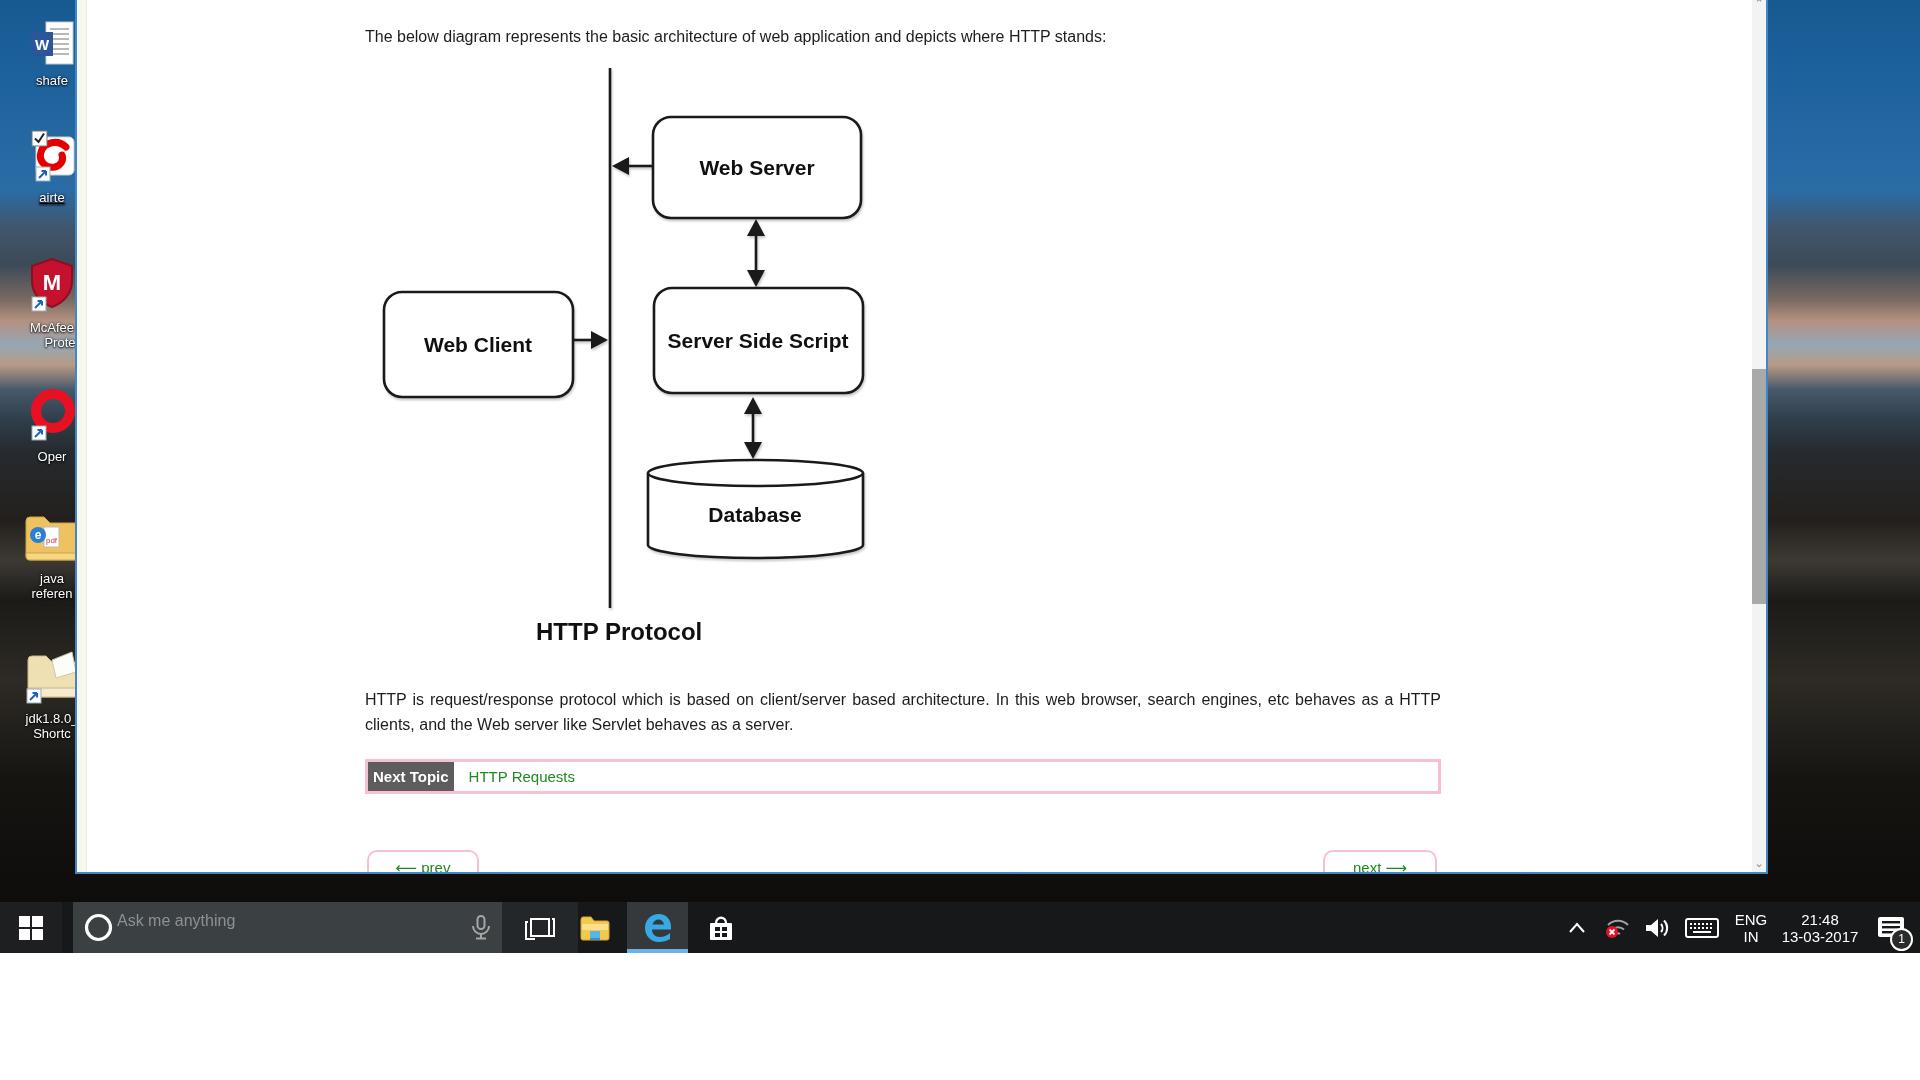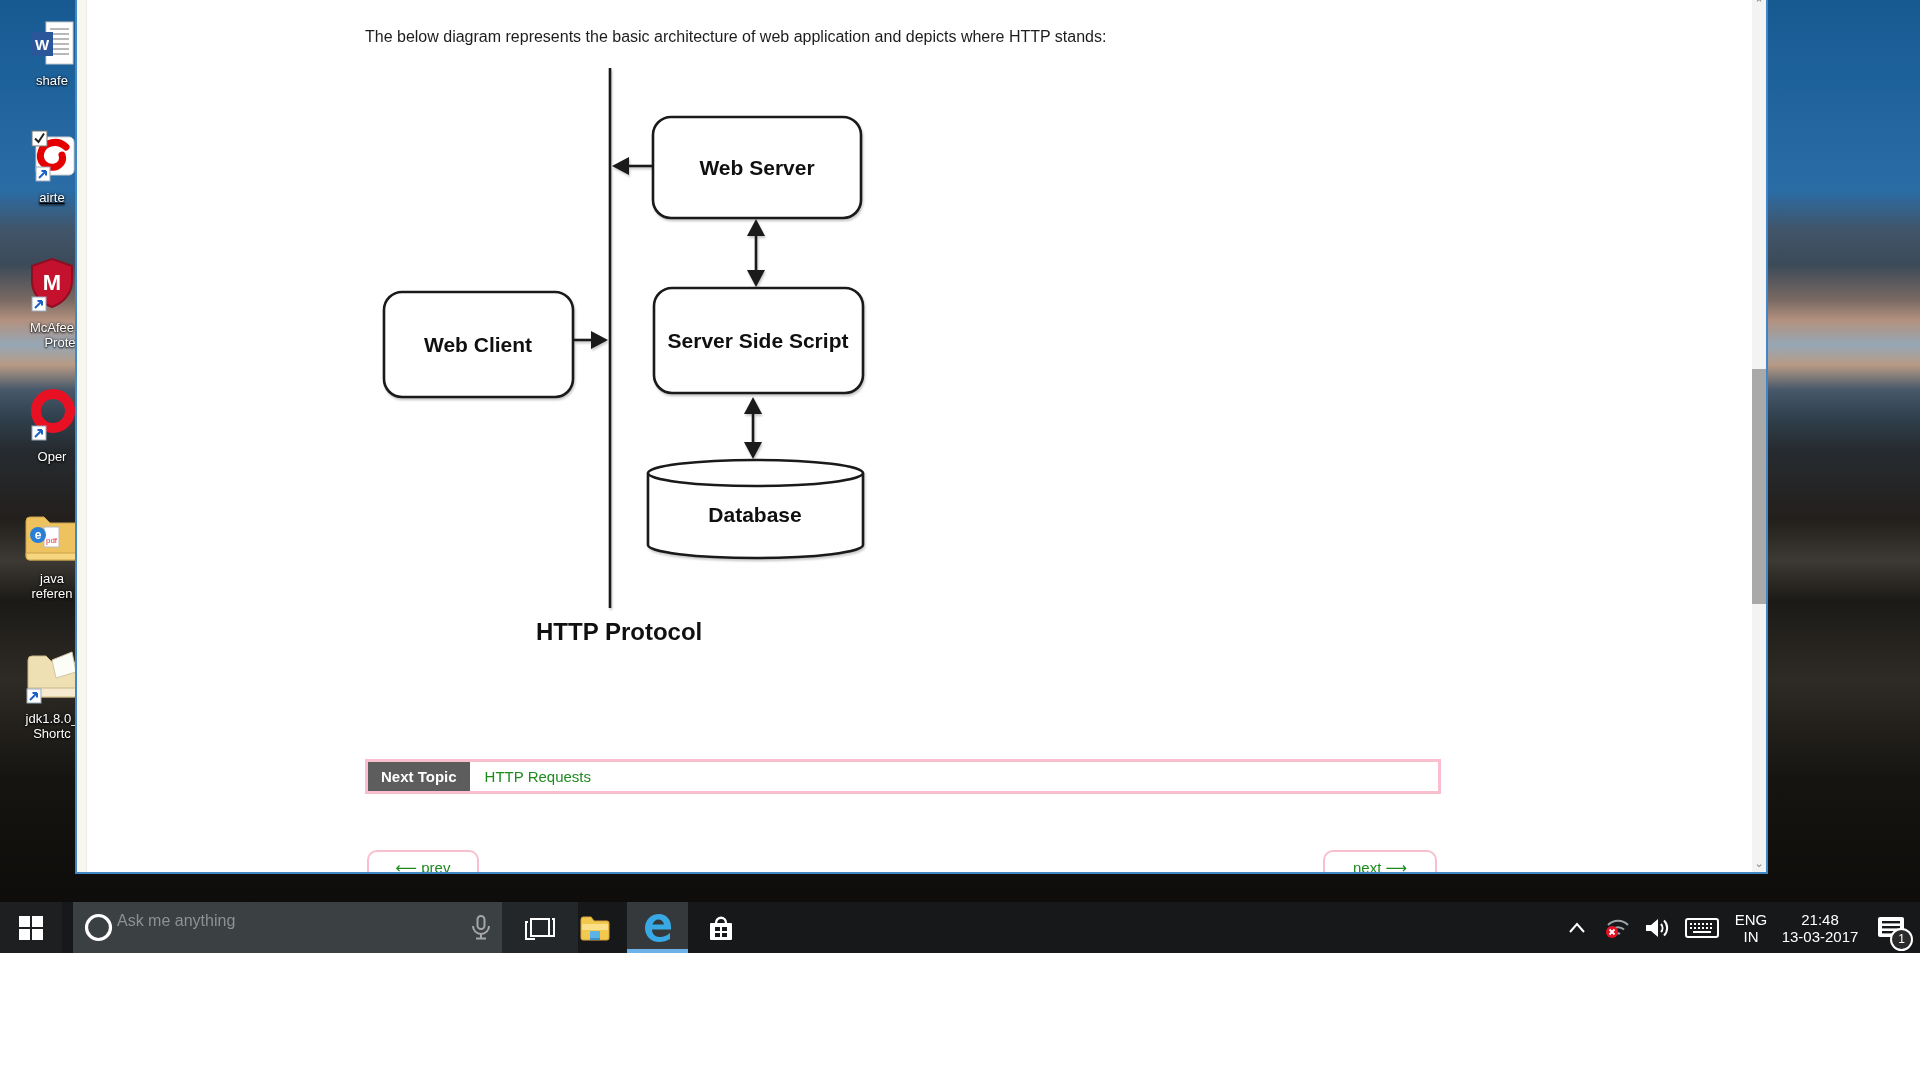--- a/index.html
+++ b/index.html
@@ -36,21 +36,21 @@
   .diagram .head { fill:#1a1a1a; stroke:none; }
   .diagram text { font-family:"Liberation Sans",sans-serif; font-weight:bold; font-size:21px; fill:#101010; }
   .caption { position:absolute; left:459px; top:618px; font-size:24px; font-weight:bold; color:#101010; }
 
   .body-text { position:absolute; left:288px; top:687px; width:1076px; font-size:16px; line-height:25px;
     color:#1d1d1d; text-align:justify; }
 
   .next-topic { position:absolute; left:288px; top:759px; width:1076px; height:35px;
     border:3px solid #f8c0ce; background:#fff; display:flex; align-items:stretch; }
   .next-topic .tag { background:#5d5d5d; color:#fff; font-weight:bold; font-size:15px;
-    display:flex; align-items:center; padding:0 13px; }
+    display:flex; align-items:center; padding:0 5px; }
   .next-topic .lnk { color:#1e8a1e; font-size:15px; display:flex; align-items:center; margin-left:15px; cursor:pointer; }
 
   .pager { position:absolute; top:850px; height:40px; background:#fff; border:2px solid #f8c0ce;
     border-radius:10px; color:#1e8a1e; font-size:15px; text-align:center; padding-top:7px; cursor:pointer; }
   .pager.prev { left:290px; width:112px; }
   .pager.next { left:1246px; width:114px; }
 
   
   .scrollbar { position:absolute; right:0; top:0; bottom:0; width:14px; background:#f3f3f3; }
   .sb-thumb { position:absolute; left:0; top:369px; width:14px; height:235px; background:#a9a9a9; }
@@ -209,20 +209,21 @@
         <path class="head" d="M388,402 L379,385 L397,385 Z"></path>
 
         <path class="shape" d="M283,416 L283,488 A107.5,13 0 0 0 498,488 L498,416"></path>
         <ellipse class="shape" cx="390.5" cy="416" rx="107.5" ry="13"></ellipse>
         <text x="390" y="465" text-anchor="middle">Database</text>
       </g>
     </svg>
 
     <div class="caption">HTTP Protocol</div>
 
+    <p class="body-text">HTTP is request/response protocol which is based on client/server based architecture. In this web browser, search engines, etc behaves as a HTTP clients, and the Web server like Servlet behaves as a server.</p>
 
     <div class="next-topic">
       <span class="tag">Next Topic</span>
       <a class="lnk">HTTP Requests</a>
     </div>
 
     <div class="pager prev">⟵ prev</div>
     <div class="pager next">next ⟶</div>
 
     <div class="scrollbar">

